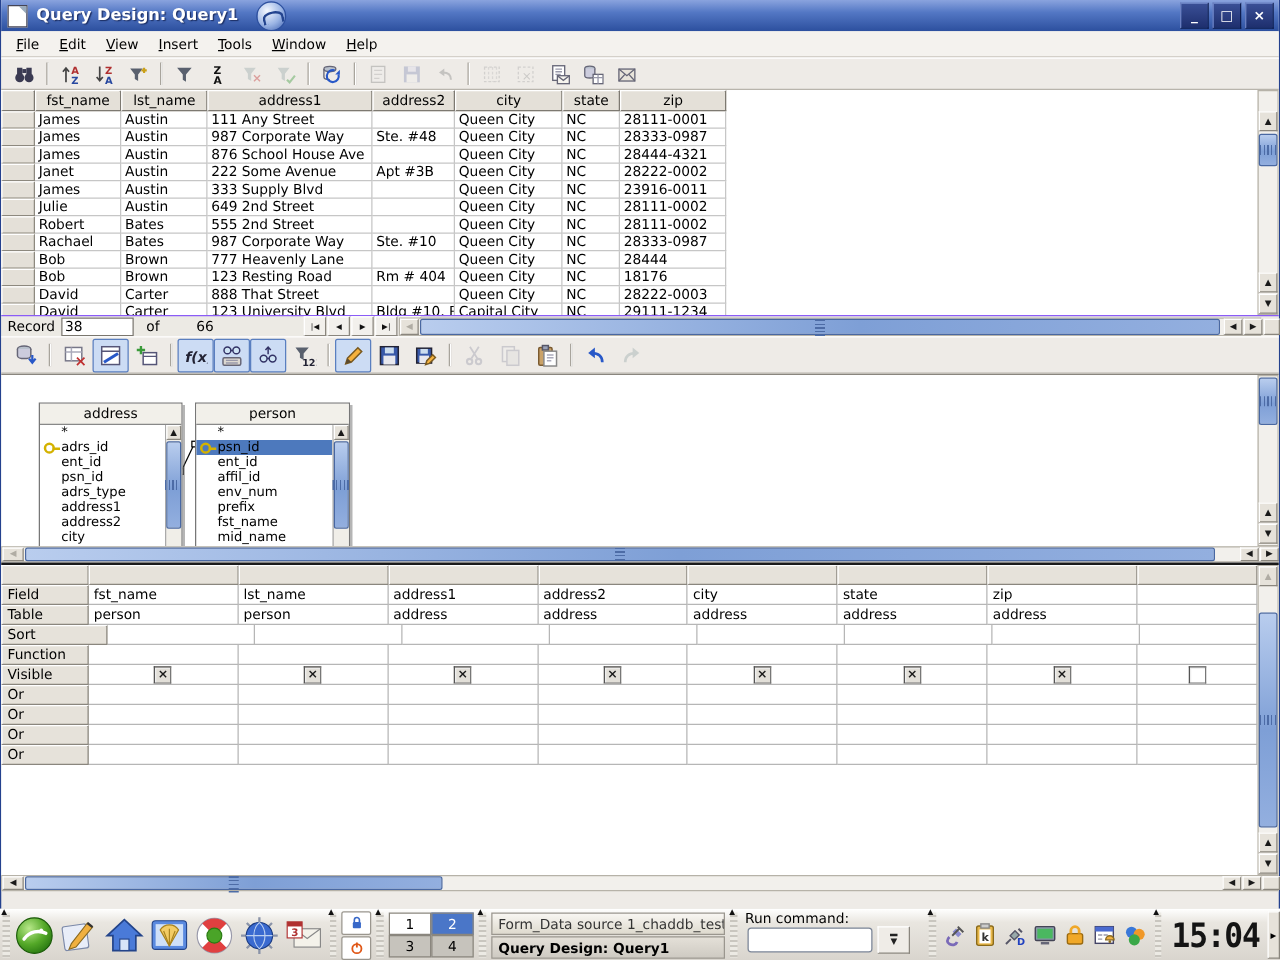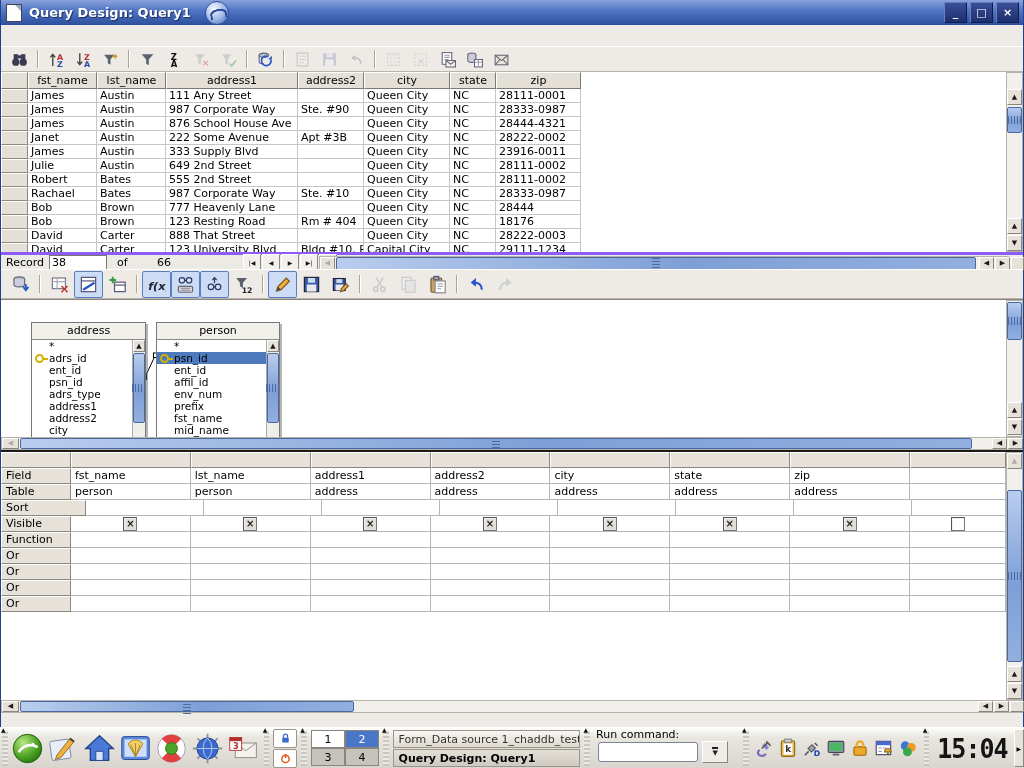--- a/index.html
+++ b/index.html
@@ -46,21 +46,21 @@
   .strack{position:absolute;background:#f2f0ec;border:1px solid #b6b2a8;box-sizing:border-box;}
   .sbtn{position:absolute;background:#e6e2da;border:1px solid;border-color:#fff #8a867e #8a867e #fff;box-sizing:border-box;display:flex;align-items:center;justify-content:center;color:#1a1a1a;font-size:7px;line-height:1;}
   .sbtn.dis{color:#b0aca4;}
   .sthumb{position:absolute;border:1px solid #4968a2;border-radius:2px;background:linear-gradient(180deg,#b9cdee 0%,#7e9fd6 55%,#93afdf 100%);box-sizing:border-box;}
   .sthumb.v{background:linear-gradient(90deg,#b9cdee 0%,#7e9fd6 55%,#93afdf 100%);}
   .sthumb::after{content:"";position:absolute;left:50%;top:50%;transform:translate(-50%,-50%);width:14px;height:8px;background:repeating-linear-gradient(90deg,#4d6ca6 0 1px,transparent 1px 3px);}
   .sthumb.v::after{width:8px;height:14px;background:repeating-linear-gradient(0deg,#4d6ca6 0 1px,transparent 1px 3px);}
   .a-up::before{content:"▲";} .a-down::before{content:"▼";} .a-left::before{content:"◀";} .a-right::before{content:"▶";}
 
   
-  #recordbar{position:absolute;left:0;top:252px;right:0;height:17px;background:#eceae4;border-top:3px solid #8b5cf6;display:flex;align-items:center;box-sizing:border-box;}
+  #recordbar{position:absolute;left:0;top:252px;right:0;height:17px;background:#eceae4;border-top:1px solid #8b5cf6;display:flex;align-items:center;box-sizing:border-box;}
   #rec-label{padding:0 5px;}
   #rec-input{width:52px;height:13px;border:1px solid #7a766e;background:#fff;font-family:inherit;font-size:11px;padding:0 2px;margin-right:10px;}
   #rec-of{width:40px;} #rec-total{width:58px;}
   .recbtn{width:16px;height:14px;background:#f2f0ec;border:1px solid;border-color:#fff #8a867e #8a867e #fff;display:flex;align-items:center;justify-content:center;font-size:6px;margin-right:1px;color:#111;}
   .recbtn.dis{color:#b4b0a8;background:#e8e5df;}
 
   
   #designarea{position:absolute;left:0;top:299px;right:0;height:138px;background:#fff;border-top:1px solid #8a867e;overflow:hidden;box-sizing:border-box;}
   .tblbox{position:absolute;background:#fff;border:1px solid #777;box-shadow:2px 2px 0 rgba(90,90,90,.45);}
   .tbl-title{height:16px;background:#f2f0ea;border-bottom:1px solid #888;text-align:center;line-height:15px;font-size:11px;}
@@ -122,20 +122,29 @@
       <span class="tb-docicon"></span>
       <span id="title-text">Query Design: Query1</span>
       <span class="so-logo"></span>
       <span id="winbtns">
         <span class="winbtn">_</span>
         <span class="winbtn">□</span>
         <span class="winbtn">×</span>
       </span>
     </div>
 
+    <div id="menubar">
+        <div class="menu-item"><u>F</u>ile</div>
+        <div class="menu-item"><u>E</u>dit</div>
+        <div class="menu-item"><u>V</u>iew</div>
+        <div class="menu-item"><u>I</u>nsert</div>
+        <div class="menu-item"><u>T</u>ools</div>
+        <div class="menu-item"><u>W</u>indow</div>
+        <div class="menu-item"><u>H</u>elp</div>
+      </div>
     <div id="toolbar1">
         <div class="tb-btn">
           <svg viewBox="0 0 16 16">
             <rect x="2.5" y="3" width="4" height="5" fill="#3a3a52"></rect>
             <rect x="9.5" y="3" width="4" height="5" fill="#3a3a52"></rect>
             <rect x="6.5" y="4" width="3" height="3" fill="#3a3a52"></rect>
             <circle cx="4.5" cy="10.5" r="3.4" fill="#3a3a52"></circle>
             <circle cx="11.5" cy="10.5" r="3.4" fill="#3a3a52"></circle>
           </svg>
         </div>
@@ -273,21 +282,21 @@
             <div class="dcell" style="width: 66px;"></div>
             <div class="dcell" style="width: 86px;">Queen City</div>
             <div class="dcell" style="width: 46px;">NC</div>
             <div class="dcell" style="width: 85px;">28111-0001</div>
           </div>
           <div class="drow">
             <div class="rowhdr" style="width: 27px;"></div>
             <div class="dcell" style="width: 69px;">James</div>
             <div class="dcell" style="width: 69px;">Austin</div>
             <div class="dcell" style="width: 132px;">987 Corporate Way</div>
-            <div class="dcell" style="width: 66px;">Ste. #90</div>
+            <div class="dcell" style="width: 66px;">Ste. #48</div>
             <div class="dcell" style="width: 86px;">Queen City</div>
             <div class="dcell" style="width: 46px;">NC</div>
             <div class="dcell" style="width: 85px;">28333-0987</div>
           </div>
           <div class="drow">
             <div class="rowhdr" style="width: 27px;"></div>
             <div class="dcell" style="width: 69px;">James</div>
             <div class="dcell" style="width: 69px;">Austin</div>
             <div class="dcell" style="width: 132px;">876 School House Ave</div>
             <div class="dcell" style="width: 66px;"></div>
@@ -615,20 +624,31 @@
             <div class="gcell" style="width: 120px;">person</div>
             <div class="gcell" style="width: 120px;">address</div>
             <div class="gcell" style="width: 120px;">address</div>
             <div class="gcell" style="width: 120px;">address</div>
             <div class="gcell" style="width: 120px;">address</div>
             <div class="gcell" style="width: 120px;">address</div>
             <div class="gcell" style="width: 96px;"></div>
           </div>
           <div class="grow">
             <div class="glabel" style="width: 86px;">Sort</div>
+            <div class="gcell" style="width: 120px;"></div>
+            <div class="gcell" style="width: 120px;"></div>
+            <div class="gcell" style="width: 120px;"></div>
+            <div class="gcell" style="width: 120px;"></div>
+            <div class="gcell" style="width: 120px;"></div>
+            <div class="gcell" style="width: 120px;"></div>
+            <div class="gcell" style="width: 120px;"></div>
+            <div class="gcell" style="width: 96px;"></div>
+          </div>
+          <div class="grow">
+            <div class="glabel" style="width: 70px;">Function</div>
             <div class="gcell" style="width: 120px;"></div>
             <div class="gcell" style="width: 120px;"></div>
             <div class="gcell" style="width: 120px;"></div>
             <div class="gcell" style="width: 120px;"></div>
             <div class="gcell" style="width: 120px;"></div>
             <div class="gcell" style="width: 120px;"></div>
             <div class="gcell" style="width: 120px;"></div>
             <div class="gcell" style="width: 96px;"></div>
           </div>
           <div class="grow">
@@ -650,31 +670,20 @@
             </div>
             <div class="gcell center" style="width: 120px;">
               <div class="cb checked"></div>
             </div>
             <div class="gcell center" style="width: 120px;">
               <div class="cb checked"></div>
             </div>
             <div class="gcell center" style="width: 96px;">
               <div class="cb"></div>
             </div>
-          </div>
-          <div class="grow">
-            <div class="glabel" style="width: 70px;">Function</div>
-            <div class="gcell" style="width: 120px;"></div>
-            <div class="gcell" style="width: 120px;"></div>
-            <div class="gcell" style="width: 120px;"></div>
-            <div class="gcell" style="width: 120px;"></div>
-            <div class="gcell" style="width: 120px;"></div>
-            <div class="gcell" style="width: 120px;"></div>
-            <div class="gcell" style="width: 120px;"></div>
-            <div class="gcell" style="width: 96px;"></div>
           </div>
           <div class="grow">
             <div class="glabel" style="width: 70px;">Or</div>
             <div class="gcell" style="width: 120px;"></div>
             <div class="gcell" style="width: 120px;"></div>
             <div class="gcell" style="width: 120px;"></div>
             <div class="gcell" style="width: 120px;"></div>
             <div class="gcell" style="width: 120px;"></div>
             <div class="gcell" style="width: 120px;"></div>
             <div class="gcell" style="width: 120px;"></div>

